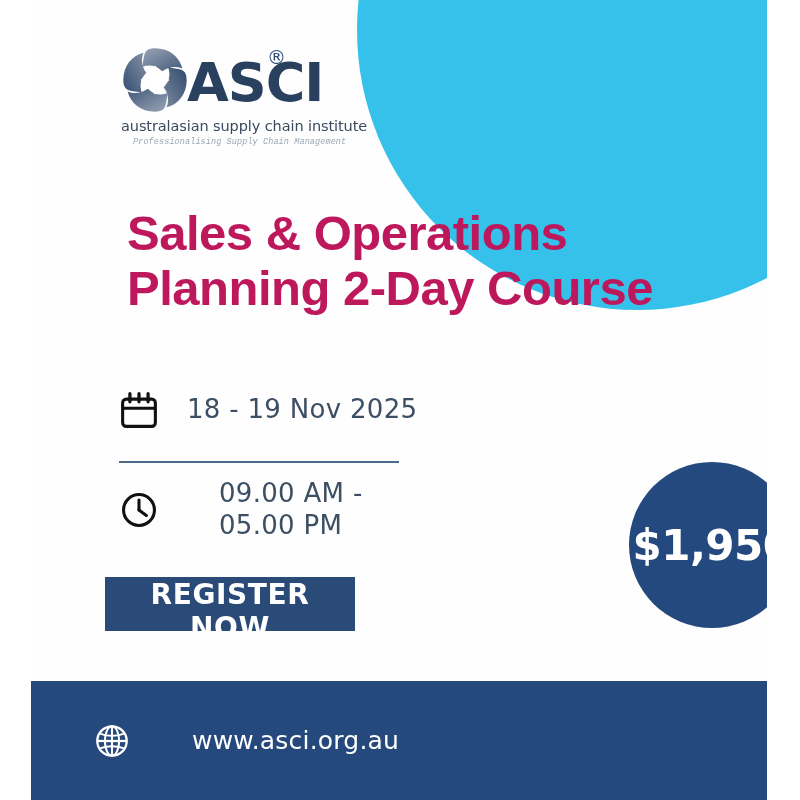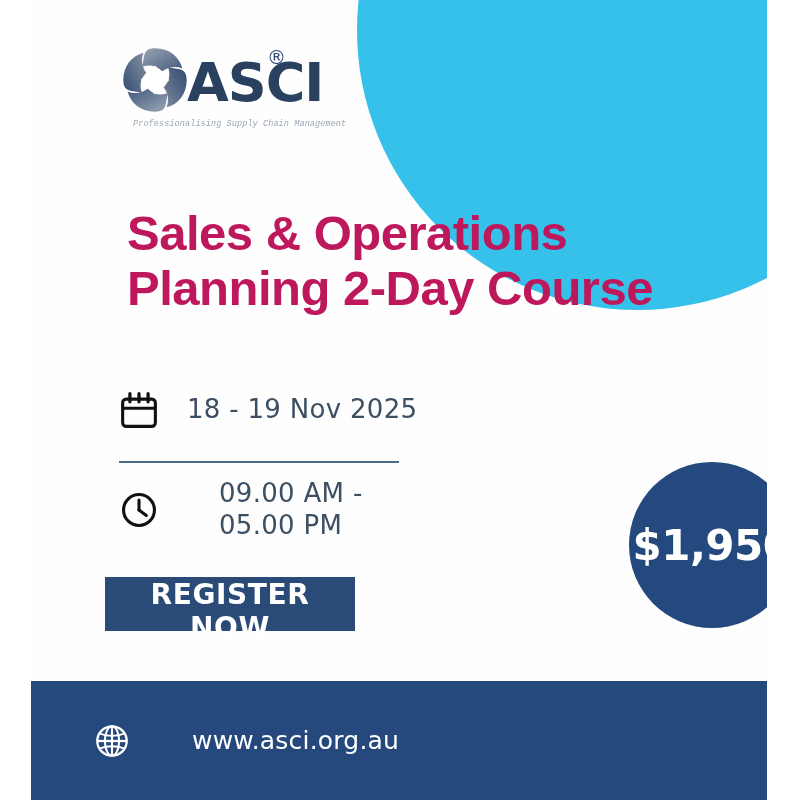--- a/index.html
+++ b/index.html
@@ -246,20 +246,21 @@
         </defs>
         <path d="M50 6 C70 6 84 18 88 34 C78 30 68 32 60 38 C52 30 42 28 32 32 C36 18 32 6 50 6 Z" fill="url(#ga)"></path>
         <path d="M94 50 C94 70 82 84 66 88 C70 78 68 68 62 60 C70 52 72 42 68 32 C82 36 94 32 94 50 Z" fill="url(#gb)"></path>
         <path d="M50 94 C30 94 16 82 12 66 C22 70 32 68 40 62 C48 70 58 72 68 68 C64 82 68 94 50 94 Z" fill="url(#gc)"></path>
         <path d="M6 50 C6 30 18 16 34 12 C30 22 32 32 38 40 C30 48 28 58 32 68 C18 64 6 68 6 50 Z" fill="url(#gd)"></path>
         <path d="M50 30 L70 50 L50 70 L30 50 Z" fill="#ffffff"></path>
       </svg>
       <div class="logo-word">ASCI</div>
       <div class="logo-reg">®</div>
     </div>
+    <div class="logo-sub">australasian supply chain institute</div>
     <div class="logo-tagline">Professionalising Supply Chain Management</div>
   </div>
 
   <div class="headline">Sales &amp; Operations
 Planning 2-Day Course</div>
 
   <div class="info-date">
     <svg class="info-icon" viewBox="0 0 44 44">
       <rect x="4" y="10" width="36" height="30" rx="4" fill="none" stroke="#111111" stroke-width="3.4"></rect>
       <line x1="4" y1="20" x2="40" y2="20" stroke="#111111" stroke-width="3.4"></line>

